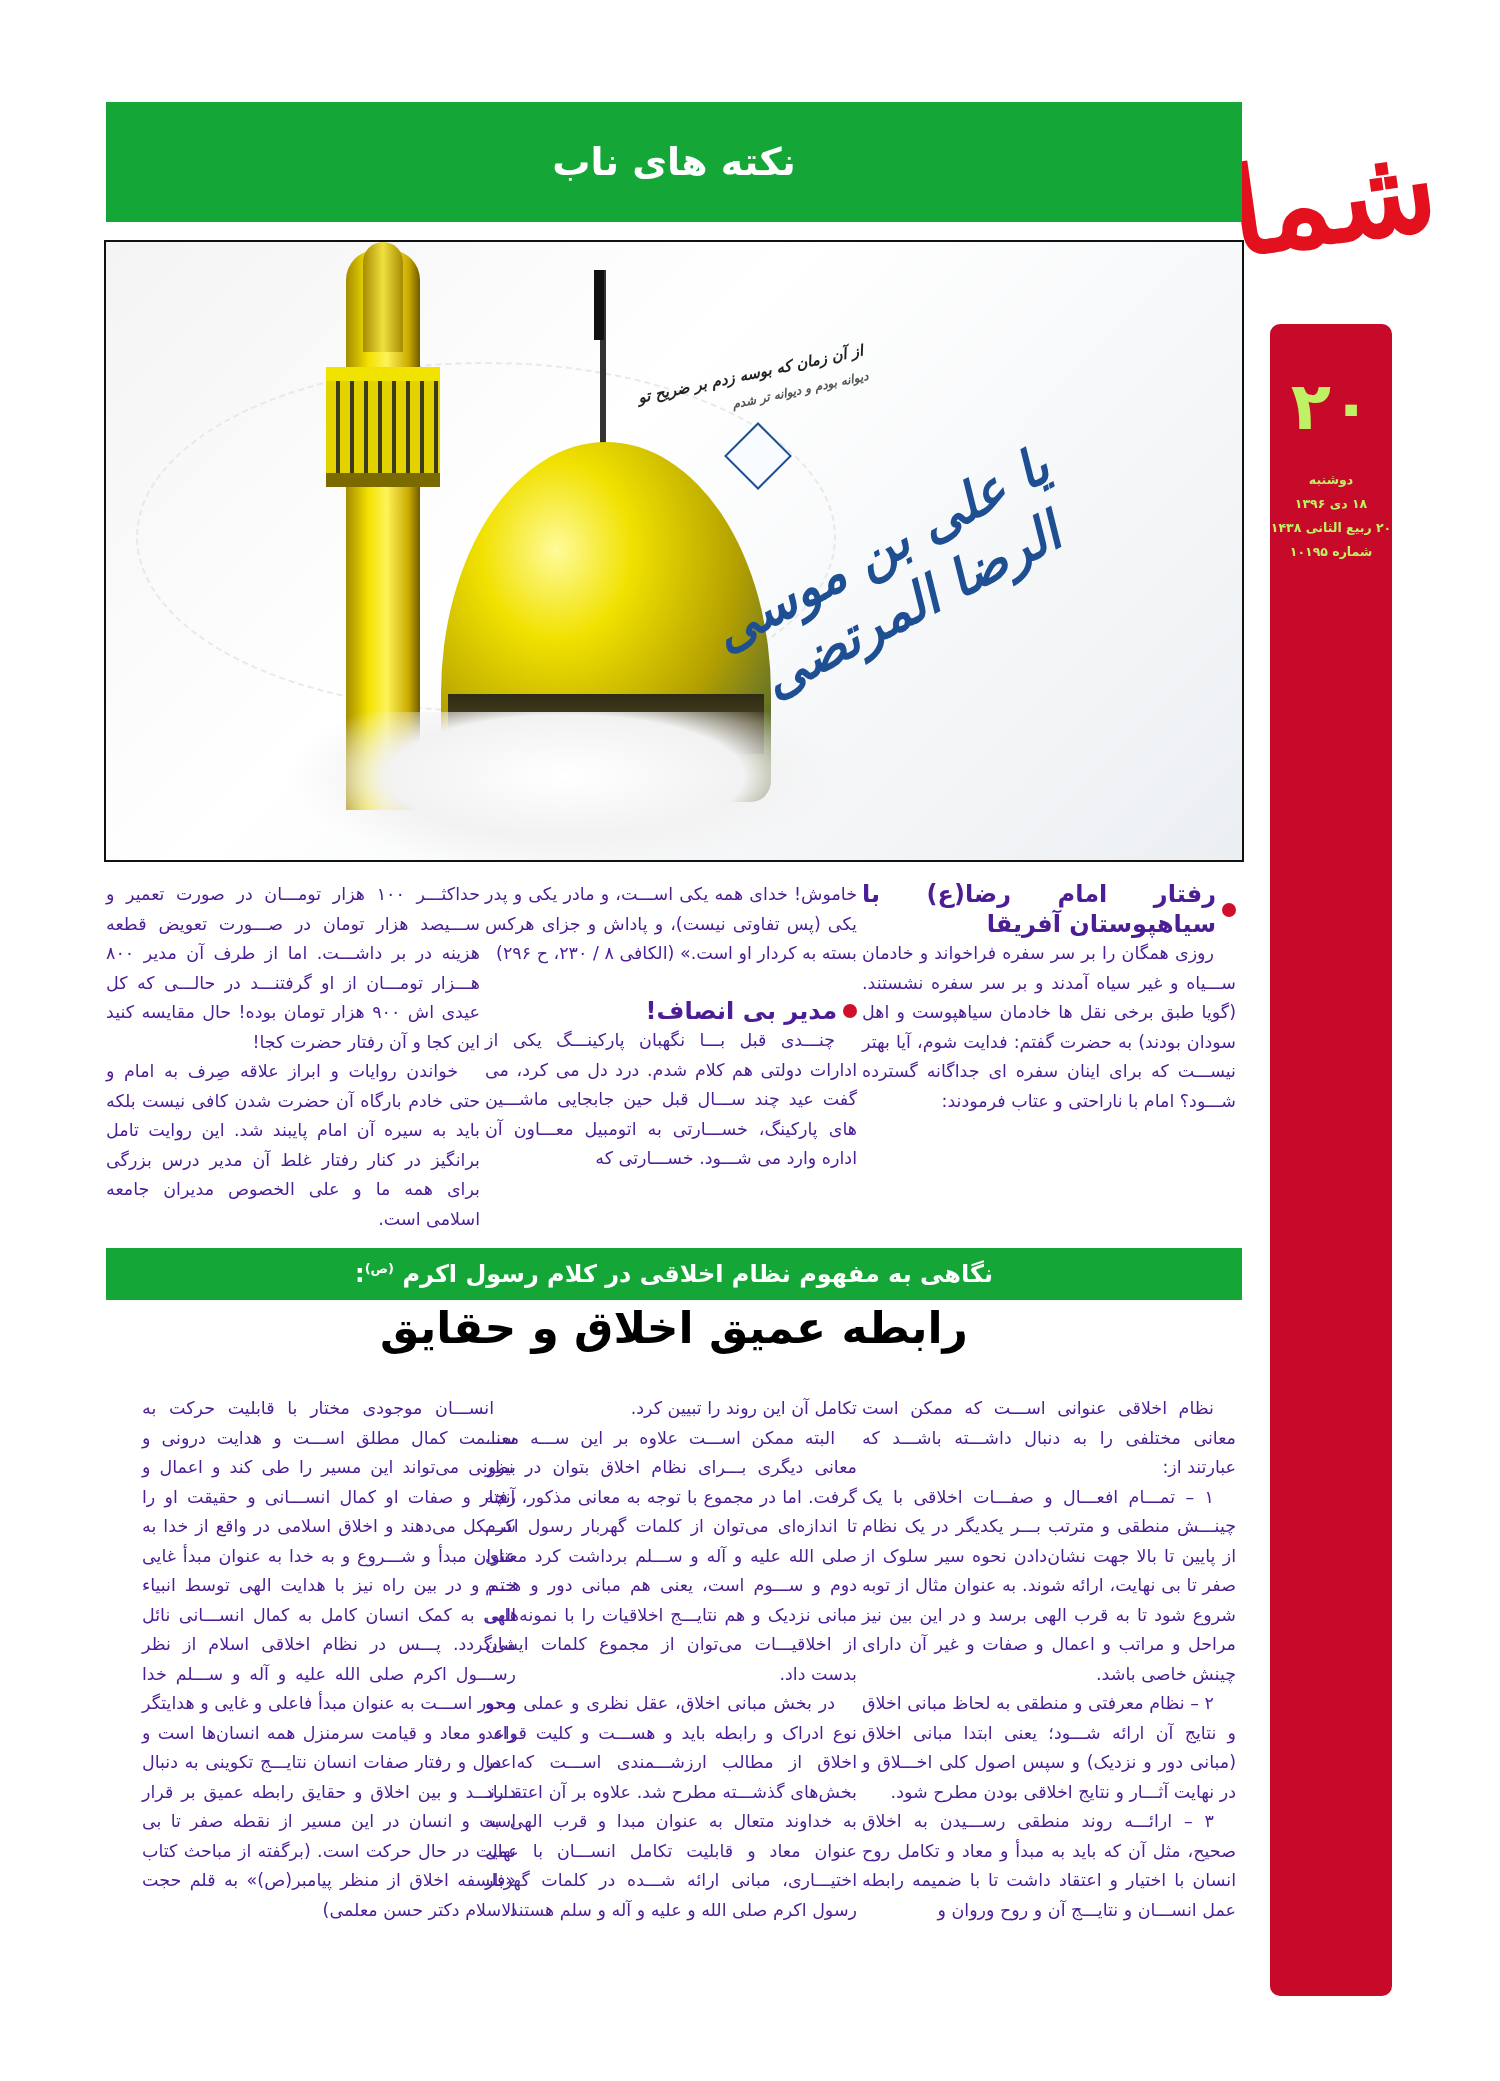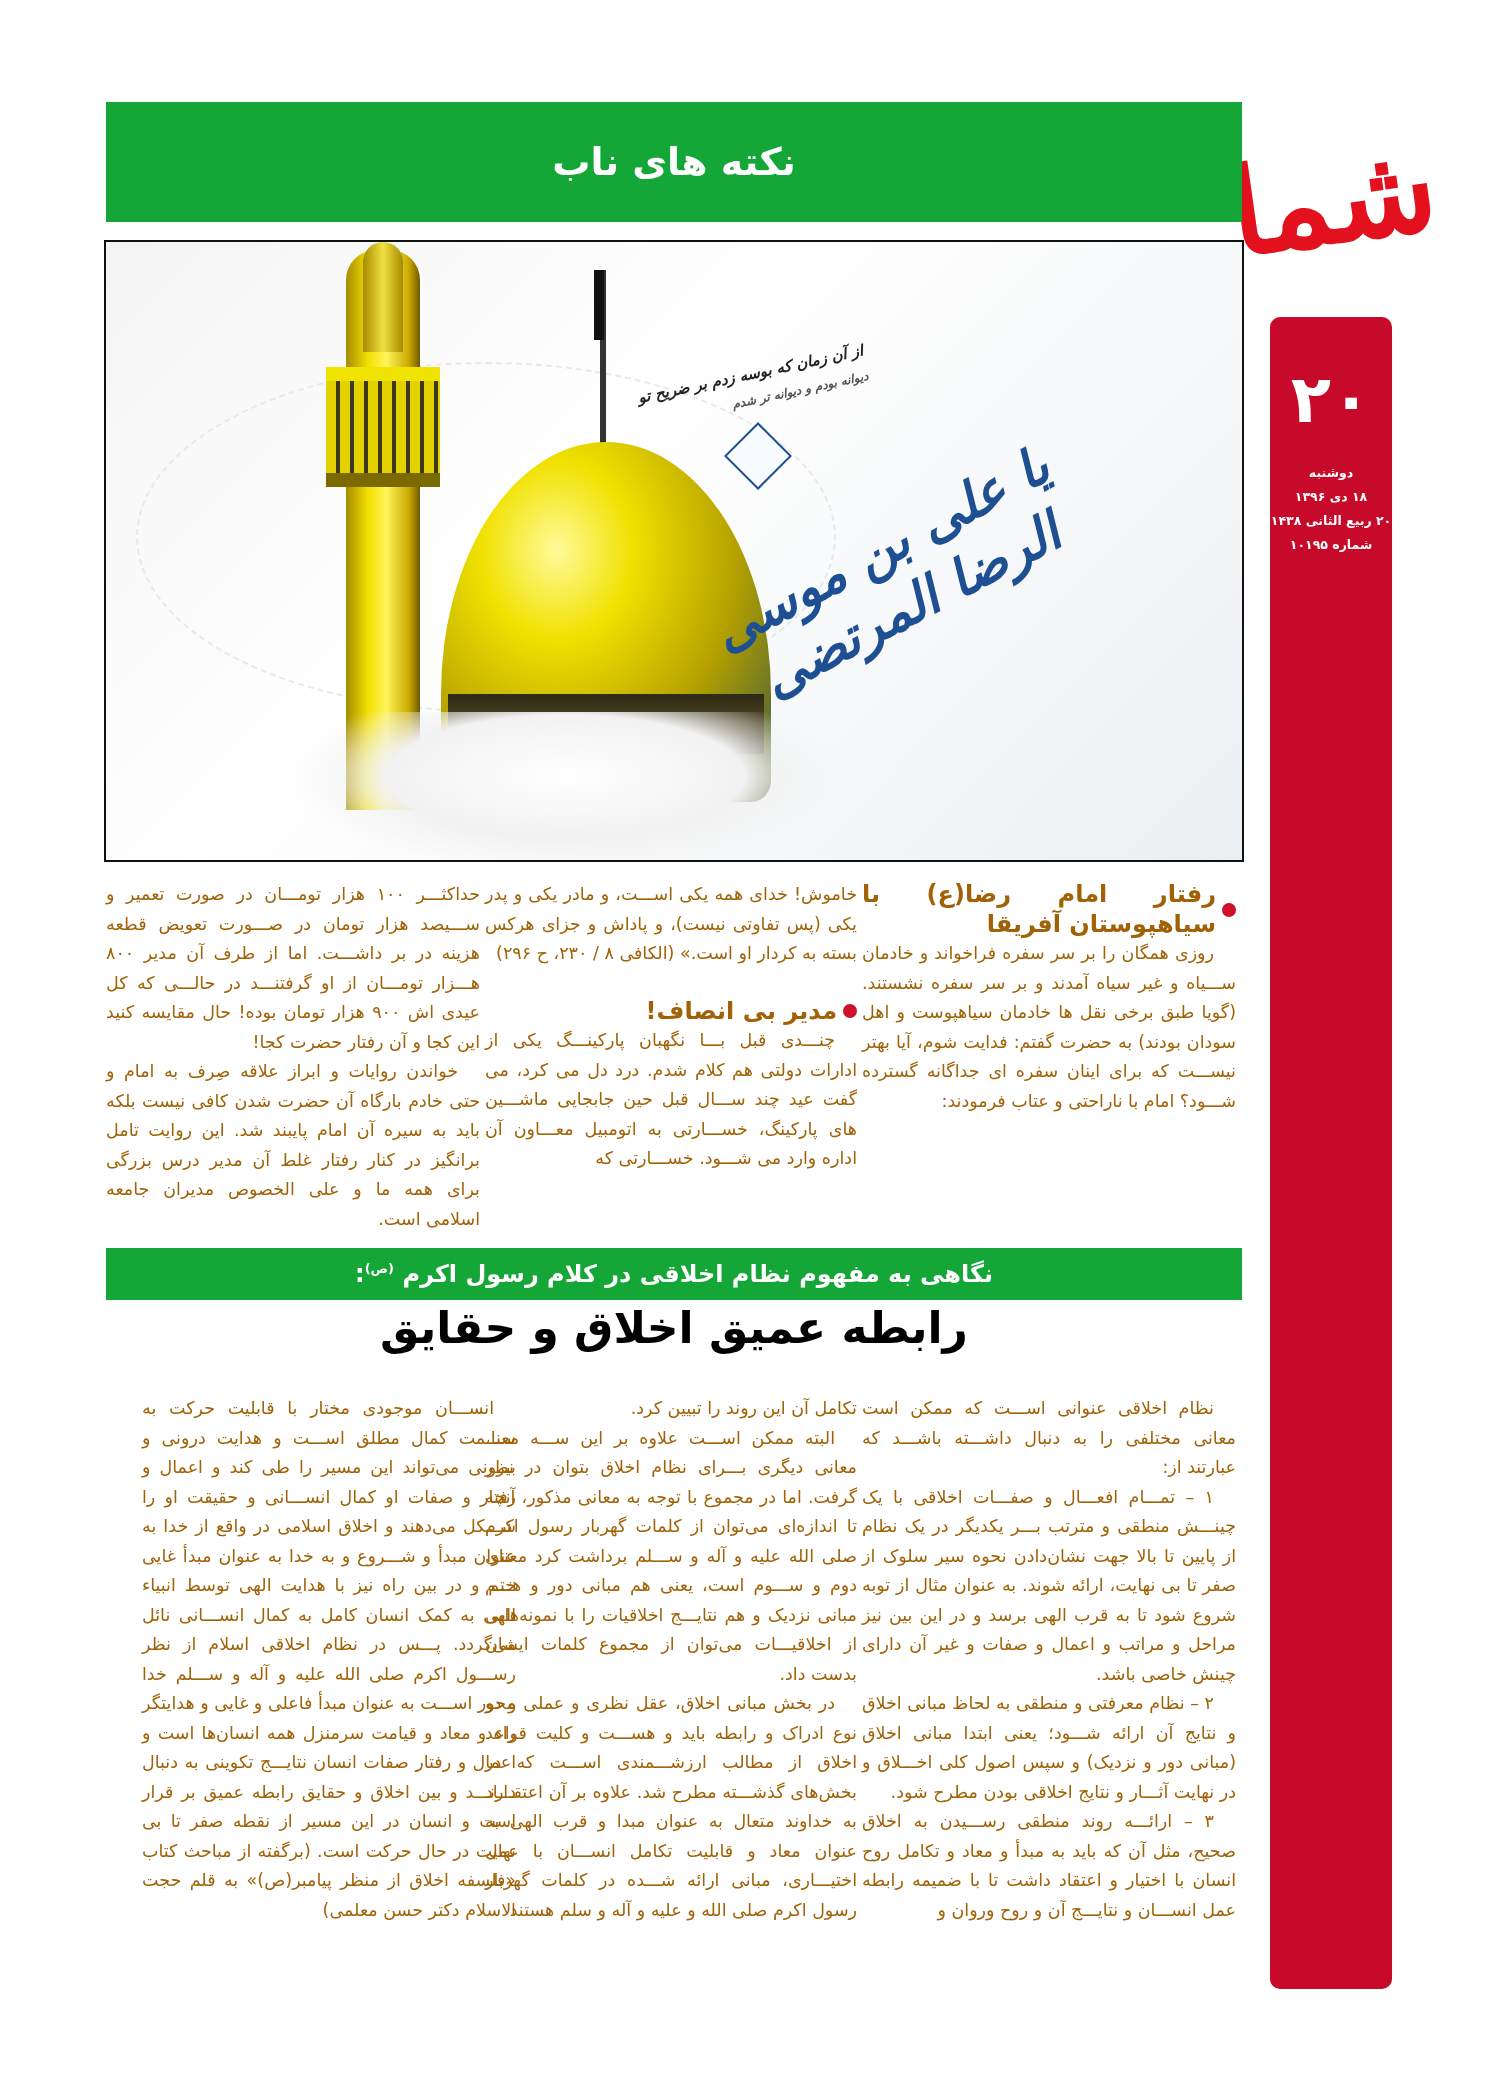--- a/index.html
+++ b/index.html
@@ -8,24 +8,24 @@
 
   
   .logo {
     position: absolute; left: 1268px; top: 100px; width: 130px; height: 200px;
     display: flex; align-items: center; justify-content: center;
     color: #e3101e; font-family: "DejaVu Serif", serif; font-weight: bold;
     font-size: 120px; line-height: 1; direction: rtl;
     transform: rotate(-8deg);
   }
   .issue-bar {
-    position: absolute; left: 1270px; top: 317px; width: 122px; height: 1672px;
+    position: absolute; left: 1270px; top: 324px; width: 122px; height: 1672px;
     background: #c80a2a; border-radius: 10px;
     display: flex; flex-direction: column; align-items: center;
-    color: #ffffff; direction: rtl; text-align: center;
+    color: #bef264; direction: rtl; text-align: center;
   }
   .issue-bar .page-no {
     margin-top: 50px; font-size: 66px; font-weight: bold; line-height: 1;
     font-family: "DejaVu Sans", sans-serif;
   }
   .issue-bar .meta { margin-top: 28px; font-size: 12.5px; font-weight: bold; line-height: 24px; }
 
   
   .section-header {
     position: absolute; left: 106px; top: 102px; width: 1136px; height: 120px;
@@ -92,21 +92,21 @@
     font-size: 52px; line-height: 64px; text-align: center; transform: rotate(-28deg);
   }
   .hero .seal {
     position: absolute; left: 628px; top: 190px; width: 48px; height: 48px;
     border: 2px solid #1e4f93; transform: rotate(45deg); background: #f8fbff;
   }
 
   
   .col {
     position: absolute; direction: rtl; text-align: justify; text-align-last: right;
-    font-size: 17.5px; line-height: 29.5px; color: #a16207;
+    font-size: 17.5px; line-height: 29.5px; color: #4c1d95;
     font-family: "DejaVu Sans", sans-serif;
   }
   .col p { text-indent: 22px; }
   .col p.noindent { text-indent: 0; }
   .col .item-title {
     font-weight: bold; font-size: 24px; text-indent: 0; display: flex; align-items: center; gap: 6px;
   }
   .col .dot { display: inline-block; width: 14px; height: 14px; border-radius: 50%; background: #d0102a; flex: none; }
   .col .gap { height: 28px; }
 

